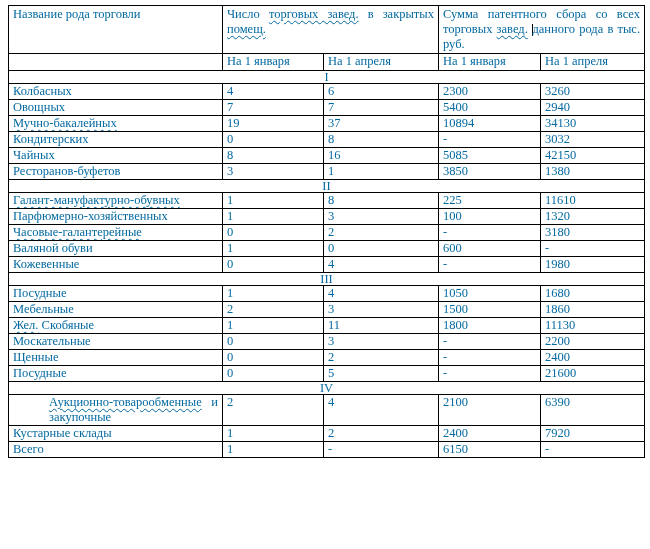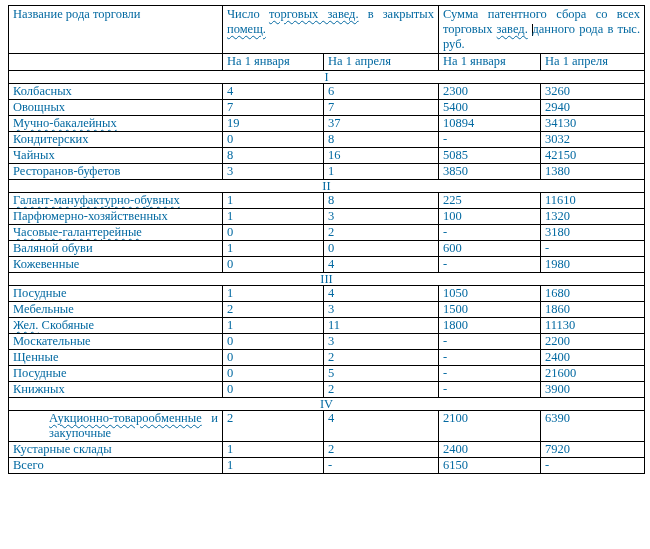--- a/index.html
+++ b/index.html
@@ -241,29 +241,20 @@
         </tr>
         <tr>
           <td class="namecell">
             <div><span><span>Посудные</span></span></div>
           </td>
           <td>0</td>
           <td>5</td>
           <td>-</td>
           <td>21600</td>
         </tr>
-        <tr>
-          <td class="namecell">
-            <div><span><span>Книжных</span></span></div>
-          </td>
-          <td>0</td>
-          <td>2</td>
-          <td>-</td>
-          <td>3900</td>
-        </tr>
         <tr class="section-row">
           <td colspan="5">IV</td>
         </tr>
         <tr>
           <td class="namecell twolines">
             <div class="line1">
               <span><span class="wavy">Аукционно-товарообменные</span></span>
               <span>и</span>
             </div>
             <div>закупочные</div>

